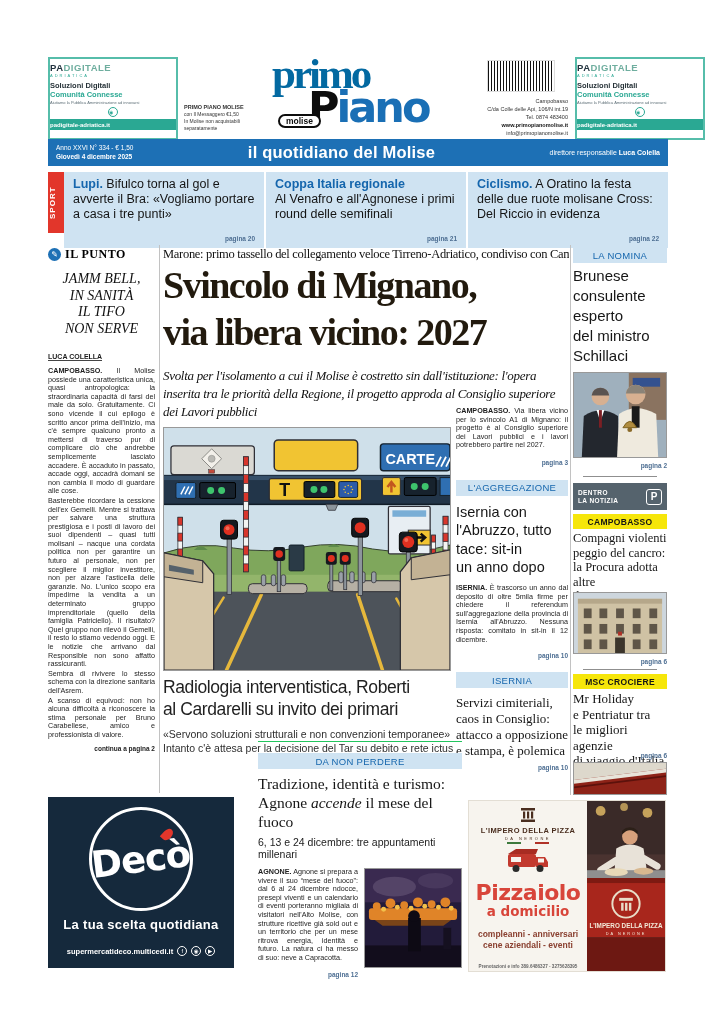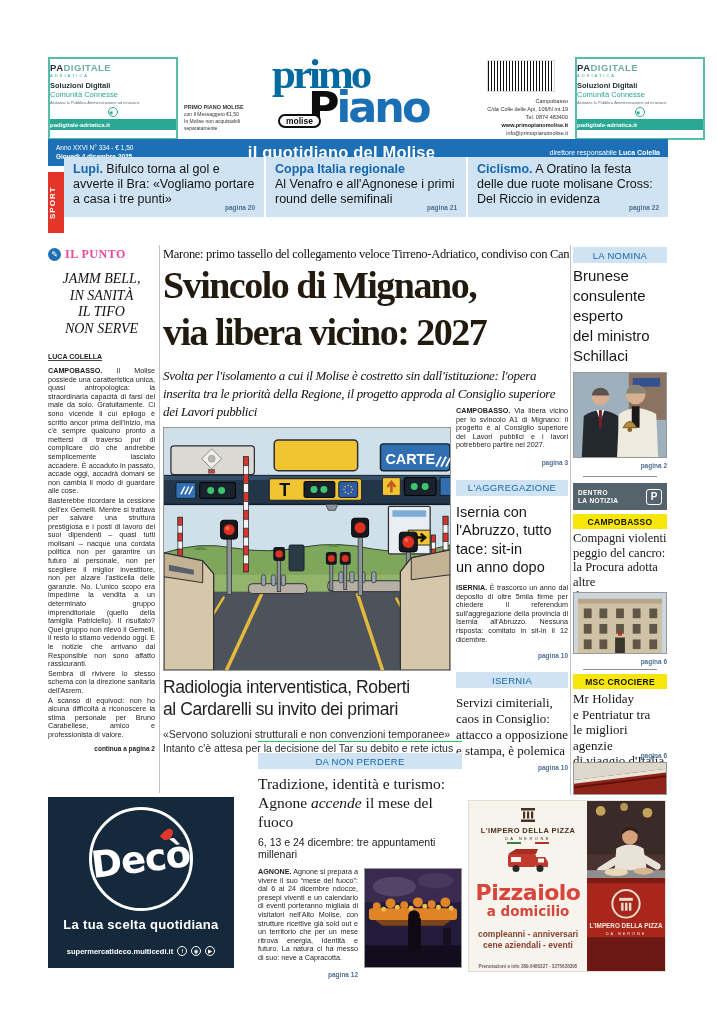--- a/index.html
+++ b/index.html
@@ -14,21 +14,21 @@
 .body-txt{font-size:7.2px;line-height:8.6px;text-align:justify;color:#1d1d1d}
 .body-txt .lead{font-weight:bold}
 .vline{position:absolute;width:1px;background:#c2c2c2}
 .sep{border-top:1px solid #8f8f8f}
 
 .pa-ad{border:2px solid #56bdaa;background:#fff;overflow:hidden;}
 .pa-ad .pa-h{font-size:9.5px;font-weight:bold;color:#22333f;padding-top:3px;letter-spacing:.5px}
 .pa-ad .pa-h .lt{color:#6fae9f;font-weight:bold}
 .pa-ad .pa-sub{font-size:4px;color:#2aa893;letter-spacing:2px}
 .pa-ad .l1{font-size:7.5px;font-weight:bold;color:#263238;margin-top:3px}
-.pa-ad .l2{font-size:7.5px;font-weight:normal;color:#2aa893}
+.pa-ad .l2{font-size:7.5px;font-weight:bold;color:#2aa893}
 .pa-ad .l3{font-size:4px;color:#5f7078;margin-top:1px}
 .pa-ad .pa-ico{width:10px;height:10px;border:1px solid #2aa893;border-radius:50%;margin:2px auto;
   font-size:5px;line-height:9px;color:#2aa893}
 .pa-ad .pa-f{background:#2aa893;color:#fff;font-size:6px;font-weight:bold;padding:2.5px 0;margin-top:1px}
 
 .logo1{font-family:Liberation Serif, serif;font-weight:900;font-size:43px;line-height:40px;
   letter-spacing:-3px;color:#0369a1}
 .logo2{font-family:"DejaVu Sans",sans-serif;font-weight:900;font-size:43px;line-height:38px;
   letter-spacing:-3px;margin-left:36px;margin-top:-6px}
 .logo2 .ini{color:#0d0d0d}.logo2 .rest{color:#1a6fb5}
@@ -50,21 +50,21 @@
 .sport-body{background:#cfe3f2;display:flex}
 .sport-item{flex:1;padding:5px 9px 3px;position:relative;font-size:12.5px;line-height:15px;color:#141414}
 .sport-item+.sport-item{border-left:2px solid #fff}
 .sport-item .k{color:#1566ad;font-weight:bold}
 .sport-item .kblock{display:block}
 .sport-item .pagina{position:absolute;right:9px;bottom:2px}
 
 .ip-head{display:flex;align-items:center;gap:4px}
 .ip-ico{width:13px;height:13px;border-radius:50%;background:#1d70b5;color:#fff;font-size:8px;
   line-height:13px;text-align:center}
-.ip-label{font-family:"Liberation Serif",serif;font-weight:bold;color:#ec4899;font-size:12px;letter-spacing:.5px}
+.ip-label{font-family:"Liberation Serif",serif;font-weight:bold;color:#000000;font-size:12px;letter-spacing:.5px}
 .ip-title{font-family:"Liberation Serif",serif;font-style:italic;font-size:14px;line-height:16.5px;
   text-align:center;color:#111;margin:9px 0 8px}
 .ip-byline{font-size:7px;font-weight:bold;border-bottom:1px solid #444;display:inline-block;margin-bottom:6px}
 .ip-body p{margin-bottom:1px}
 .ip-cont{font-size:6.5px;font-weight:bold;text-align:right;margin-top:5px}
 
 .kicker{font-family:"Liberation Serif",serif;font-size:12.5px;letter-spacing:-.3px;color:#111;white-space:nowrap;overflow:hidden}
 .main-h{font-family:"Liberation Serif",serif;font-weight:bold;font-size:38px;line-height:47px;
   letter-spacing:-1.5px;color:#221a0e;white-space:pre-line}
 .main-sub{font-family:"Liberation Serif",serif;font-style:italic;font-size:13px;line-height:18px;
@@ -156,21 +156,21 @@
   <div class="abs titlebar" style="left:48px;top:139px;width:620px;height:27px">
     <div class="ed">
       <div>Anno XXVI N° 334 - € 1,50</div>
       <div class="b">Giovedì 4 dicembre 2025</div>
     </div>
     <div class="tg">il quotidiano del Molise</div>
     <div class="dir"><span>direttore responsabile </span><span class="b">Luca Colella</span></div>
   </div>
 
   <div class="abs sport-label" style="left:48px;top:172px;width:16px;height:61px">SPORT</div>
-  <div class="abs sport-body" style="left:64px;top:157px;width:604px;height:60px">
+  <div class="abs sport-body" style="left:64px;top:172px;width:604px;height:76px">
     <div class="sport-item">
       <span class="k">Lupi.</span><span> Bifulco torna al gol e avverte il Bra: «Vogliamo portare a casa i tre punti»</span>
       <span class="pagina">pagina 20</span>
     </div>
     <div class="sport-item">
       <span class="k kblock">Coppa Italia regionale</span><span>Al Venafro e all'Agnonese i primi round delle semifinali</span>
       <span class="pagina">pagina 21</span>
     </div>
     <div class="sport-item">
       <span class="k">Ciclismo.</span><span> A Oratino la festa delle due ruote molisane Cross: Del Riccio in evidenza</span>

